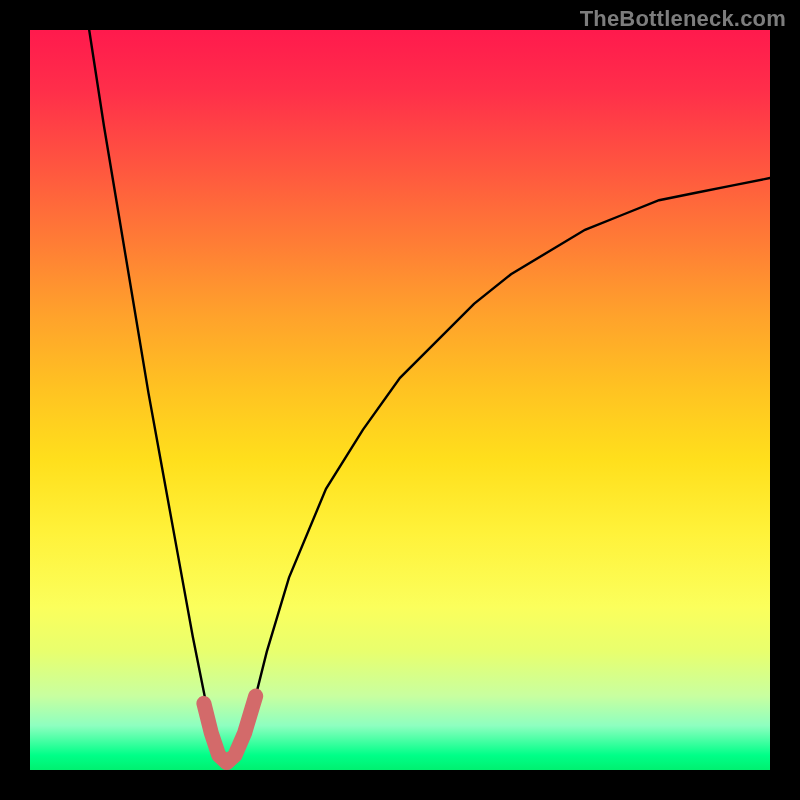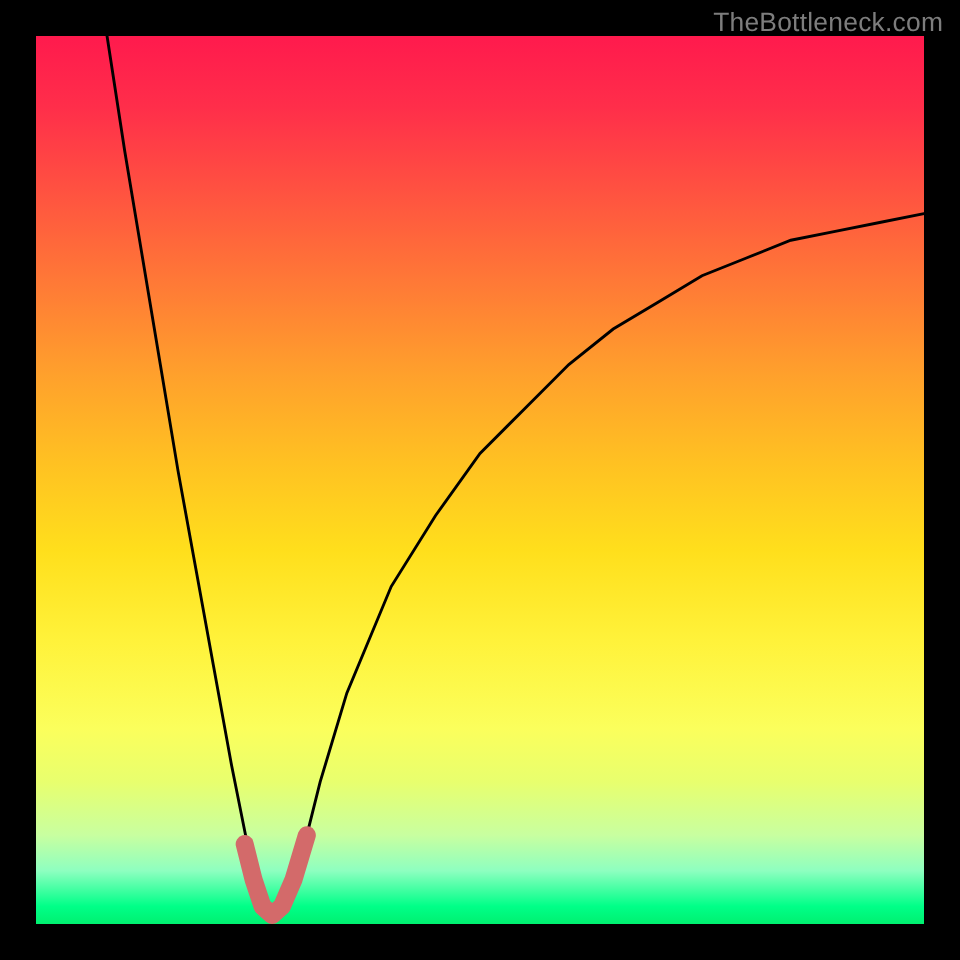--- a/index.html
+++ b/index.html
@@ -39,21 +39,21 @@
       #00ff88 98%,
       #00f070 100%
     );
   }
   .watermark {
     position: absolute;
     top: 6px;
     right: 14px;
     color: #7d7d7d;
     font-size: 22px;
-    font-weight: 400;
+    font-weight: 700;
     letter-spacing: 0.2px;
     user-select: none;
   }
   svg.curve {
     position: absolute;
     left: 0;
     top: 0;
     width: 740px;
     height: 740px;
     overflow: visible;

